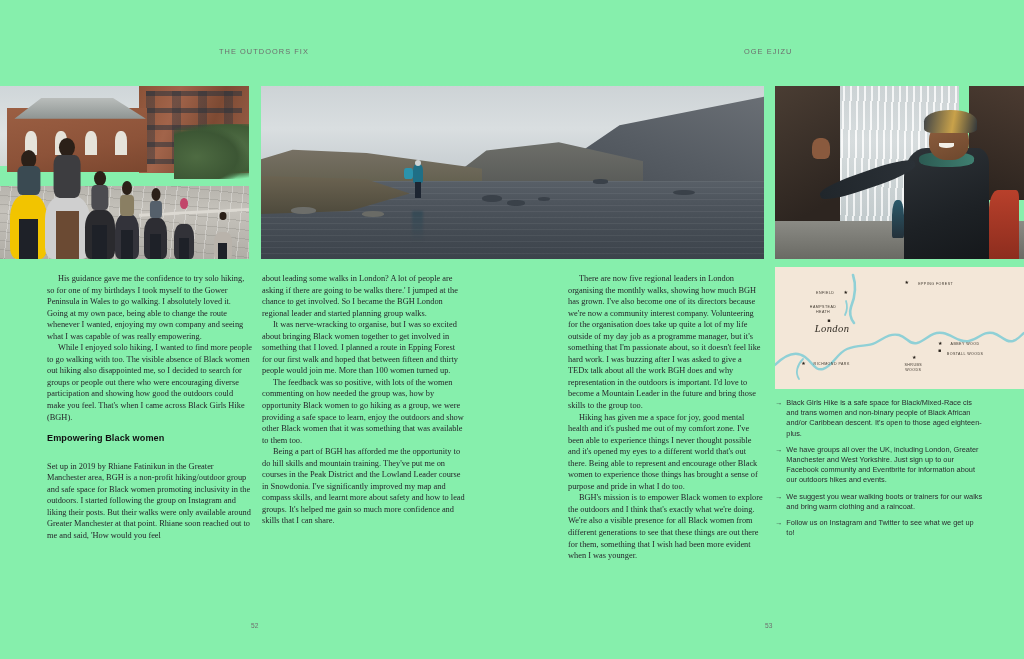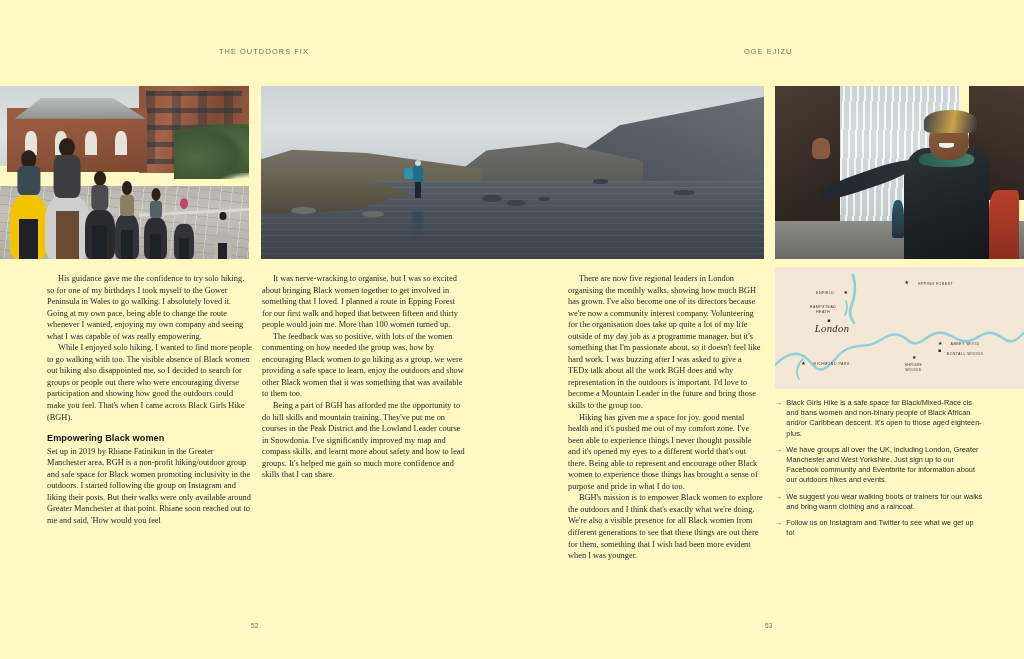--- a/index.html
+++ b/index.html
@@ -4,21 +4,21 @@
 <style>
   html, body {
     margin: 0;
     padding: 0;
     background: #c9c9c9;
   }
   .spread {
     position: relative;
     width: 1024px;
     height: 659px;
-    background: #fef9c3;
+    background: #86efac;
     overflow: hidden;
     font-family: "Liberation Serif", serif;
   }
 
   
   .runhead {
     position: absolute;
     top: 47px;
     font-family: "Liberation Sans", sans-serif;
     font-size: 7.4px;
@@ -232,21 +232,21 @@
     color: #26262a;
     text-align: left;
   }
   .col p { margin: 0; text-indent: 11px; }
   .col p.noindent { text-indent: 0; }
   .col h3 {
     font-family: "Liberation Sans", sans-serif;
     font-size: 9.1px;
     font-weight: bold;
     color: #101012;
-    margin: 10px 0 1px 0;
+    margin: 10px 0 16px 0;
     letter-spacing: .1px;
   }
   .col-1 { left: 47px;  width: 206px; }
   .col-2 { left: 262px; width: 203px; }
   .col-3 { left: 568px; width: 196px; }
 
   
   .map {
     position: absolute;
     left: 775px; top: 267px; width: 249px; height: 122px;
@@ -422,22 +422,23 @@
   </div>
 
   <div class="col col-1">
     <p>His guidance gave me the confidence to try solo hiking, so for one of my birthdays I took myself to the Gower Peninsula in Wales to go walking. I absolutely loved it. Going at my own pace, being able to change the route whenever I wanted, enjoying my own company and seeing what I was capable of was really empowering.</p>
     <p>While I enjoyed solo hiking, I wanted to find more people to go walking with too. The visible absence of Black women out hiking also disappointed me, so I decided to search for groups or people out there who were encouraging diverse participation and showing how good the outdoors could make you feel. That's when I came across Black Girls Hike (BGH).</p>
     <h3>Empowering Black women</h3>
     <p class="noindent">Set up in 2019 by Rhiane Fatinikun in the Greater Manchester area, BGH is a non-profit hiking/outdoor group and safe space for Black women promoting inclusivity in the outdoors. I started following the group on Instagram and liking their posts. But their walks were only available around Greater Manchester at that point. Rhiane soon reached out to me and said, 'How would you feel</p>
   </div>
 
   <div class="col col-2">
+    <p class="noindent">about leading some walks in London? A lot of people are asking if there are going to be walks there.' I jumped at the chance to get involved. So I became the BGH London regional leader and started planning group walks.</p>
     <p>It was nerve-wracking to organise, but I was so excited about bringing Black women together to get involved in something that I loved. I planned a route in Epping Forest for our first walk and hoped that between fifteen and thirty people would join me. More than 100 women turned up.</p>
-    <p>The feedback was so positive, with lots of the women commenting on how needed the group was, how by encouraging Black women to go hiking as a group, we were providing a safe space to learn, enjoy the outdoors and show other Black women that it was something that was available to them too.</p>
+    <p>The feedback was so positive, with lots of the women commenting on how needed the group was, how by opportunity Black women to go hiking as a group, we were providing a safe space to learn, enjoy the outdoors and show other Black women that it was something that was available to them too.</p>
     <p>Being a part of BGH has afforded me the opportunity to do hill skills and mountain training. They've put me on courses in the Peak District and the Lowland Leader course in Snowdonia. I've significantly improved my map and compass skills, and learnt more about safety and how to lead groups. It's helped me gain so much more confidence and skills that I can share.</p>
   </div>
 
   <div class="col col-3">
     <p>There are now five regional leaders in London organising the monthly walks, showing how much BGH has grown. I've also become one of its directors because we're now a community interest company. Volunteering for the organisation does take up quite a lot of my life outside of my day job as a programme manager, but it's something that I'm passionate about, so it doesn't feel like hard work. I was buzzing after I was asked to give a TEDx talk about all the work BGH does and why representation in the outdoors is important. I'd love to become a Mountain Leader in the future and bring those skills to the group too.</p>
     <p>Hiking has given me a space for joy, good mental health and it's pushed me out of my comfort zone. I've been able to experience things I never thought possible and it's opened my eyes to a different world that's out there. Being able to represent and encourage other Black women to experience those things has brought a sense of purpose and pride in what I do too.</p>
     <p>BGH's mission is to empower Black women to explore the outdoors and I think that's exactly what we're doing. We're also a visible presence for all Black women from different generations to see that these things are out there for them, something that I wish had been more evident when I was younger.</p>
   </div>
 
   <div class="map">

